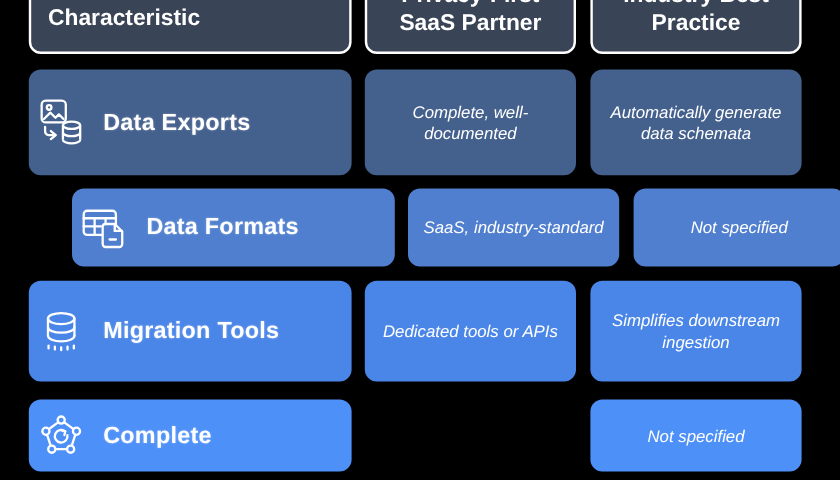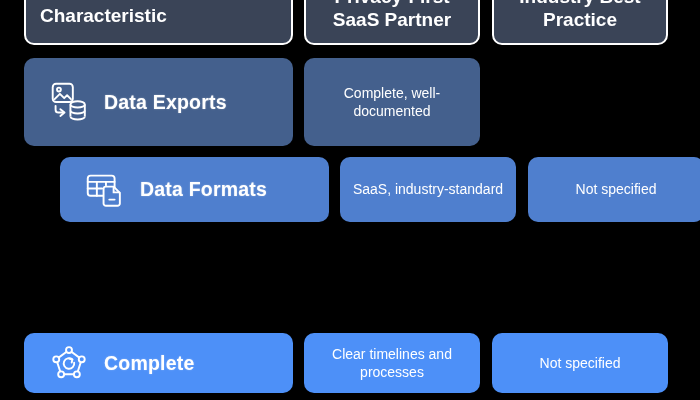--- a/index.html
+++ b/index.html
@@ -30,31 +30,32 @@
   
   .row { position: absolute; left: 0; width: 700px; }
   .row .cell { background: var(--row-bg); height: 100%; top: 0; }
   .r0 { top: 58px;  height: 88px; }
   .r1 { top: 157px; height: 65px; margin-left: 36px; }
   .r2 { top: 234px; height: 84px; }
   .r3 { top: 333px; height: 60px; }
 
   .label-cell {
     display: flex; align-items: center;
-    padding-left: 22px; gap: 12px;
+    padding-left: 4px; gap: 12px;
   }
   .label-cell .ico { width: 46px; height: 46px; flex: 0 0 46px; }
   .label-cell .ico svg { width: 100%; height: 100%; display: block; }
   .row-label { font-weight: bold; font-size: 19.5px; letter-spacing: .2px;
                text-shadow: 0 0 2px rgba(255,255,255,.35); }
 
   .value-cell {
     display: flex; align-items: center; justify-content: center;
     text-align: center; font-size: 14px; line-height: 1.32;
     padding: 13px 12px;
+    font-style: italic;
   }
 </style>
 </head>
 <body>
 
 <div id="canvas" style="--bg: #000000; --header-bg: #3a4457; --border: #ffffff; --text: #ffffff;">
 
   <div class="cell hdr c1">Characteristic</div>
   <div class="cell hdr c2">Privacy-First SaaS Partner</div>
   <div class="cell hdr c3">Industry Best Practice</div>
@@ -74,20 +75,21 @@
             <ellipse cx="33" cy="26.5" rx="7.5" ry="3.2"></ellipse>
             <path d="M25.5 26.5 V39 M40.5 26.5 V39"></path>
             <path d="M25.5 32.8 a7.5 3.2 0 0 0 15 0"></path>
             <path d="M25.5 39 a7.5 3.2 0 0 0 15 0"></path>
           </g>
         </svg>
       </span>
       <span class="row-label">Data Exports</span>
     </div>
     <div class="cell c2 value-cell">Complete, well-documented</div>
+    <div class="cell c3 value-cell">Automatically generate data schemata</div>
   </div>
 
   <div class="row r1" style="--row-bg: #4f7fce;">
     <div class="cell c1 label-cell">
       <span class="ico">
         <svg viewBox="0 0 48 48">
           <g fill="none" stroke="#fff" stroke-width="2" stroke-linejoin="round" stroke-linecap="round">
             <rect x="6" y="9" width="28" height="21" rx="3"></rect>
             <path d="M6 15.5 H34"></path>
             <path d="M15.5 15.5 V30"></path>
@@ -100,20 +102,38 @@
             <path d="M28.5 34 h5.5"></path>
           </g>
         </svg>
       </span>
       <span class="row-label">Data Formats</span>
     </div>
     <div class="cell c2 value-cell">SaaS, industry-standard</div>
     <div class="cell c3 value-cell">Not specified</div>
   </div>
 
+  <div class="row r2" style="--row-bg: #4a86e8;">
+    <div class="cell c1 label-cell">
+      <span class="ico">
+        <svg viewBox="0 0 48 48">
+          <g fill="none" stroke="#fff" stroke-width="2" stroke-linecap="round">
+            <ellipse cx="24" cy="13" rx="11.5" ry="4.8"></ellipse>
+            <path d="M12.5 13 V28 M35.5 13 V28"></path>
+            <path d="M12.5 20.5 a11.5 4.8 0 0 0 23 0"></path>
+            <path d="M12.5 28 a11.5 4.8 0 0 0 23 0"></path>
+            <path d="M13 36.5 v2.5 M18.5 37.5 v2.5 M24 38 v2.5 M29.5 37.5 v2.5 M35 36.5 v2.5"></path>
+          </g>
+        </svg>
+      </span>
+      <span class="row-label">Migration Tools</span>
+    </div>
+    <div class="cell c2 value-cell">Dedicated tools or APIs</div>
+    <div class="cell c3 value-cell">Simplifies downstream ingestion</div>
+  </div>
 
   <div class="row r3" style="--row-bg: #4d90f8;">
     <div class="cell c1 label-cell">
       <span class="ico">
         <svg viewBox="0 0 48 48">
           <path d="M24 10.5 L37.3 20.2 32.2 35.8 H15.8 L10.7 20.2 Z" fill="none" stroke="#fff" stroke-width="2" stroke-linejoin="round"></path>
           <g stroke="#fff" stroke-width="2" style="fill:var(--row-bg)">
             <circle cx="24" cy="10.5" r="3.1"></circle>
             <circle cx="37.3" cy="20.2" r="3.1"></circle>
             <circle cx="32.2" cy="35.8" r="3.1"></circle>
@@ -121,17 +141,16 @@
             <circle cx="10.7" cy="20.2" r="3.1"></circle>
           </g>
           <g fill="none" stroke="#fff" stroke-width="2" stroke-linecap="round">
             <path d="M27.5 20.3 a5.5 5.5 0 1 0 1.9 3.3"></path>
             <path d="M27.5 20.3 l-3.3 -0.9 M27.5 20.3 l-0.7 3.2"></path>
           </g>
         </svg>
       </span>
       <span class="row-label">Complete</span>
     </div>
-    <div class="cell c2 value-cell">Clear timelines and processes</div>
     <div class="cell c3 value-cell">Not specified</div>
   </div>
 
 </div>
 
 </body></html>

